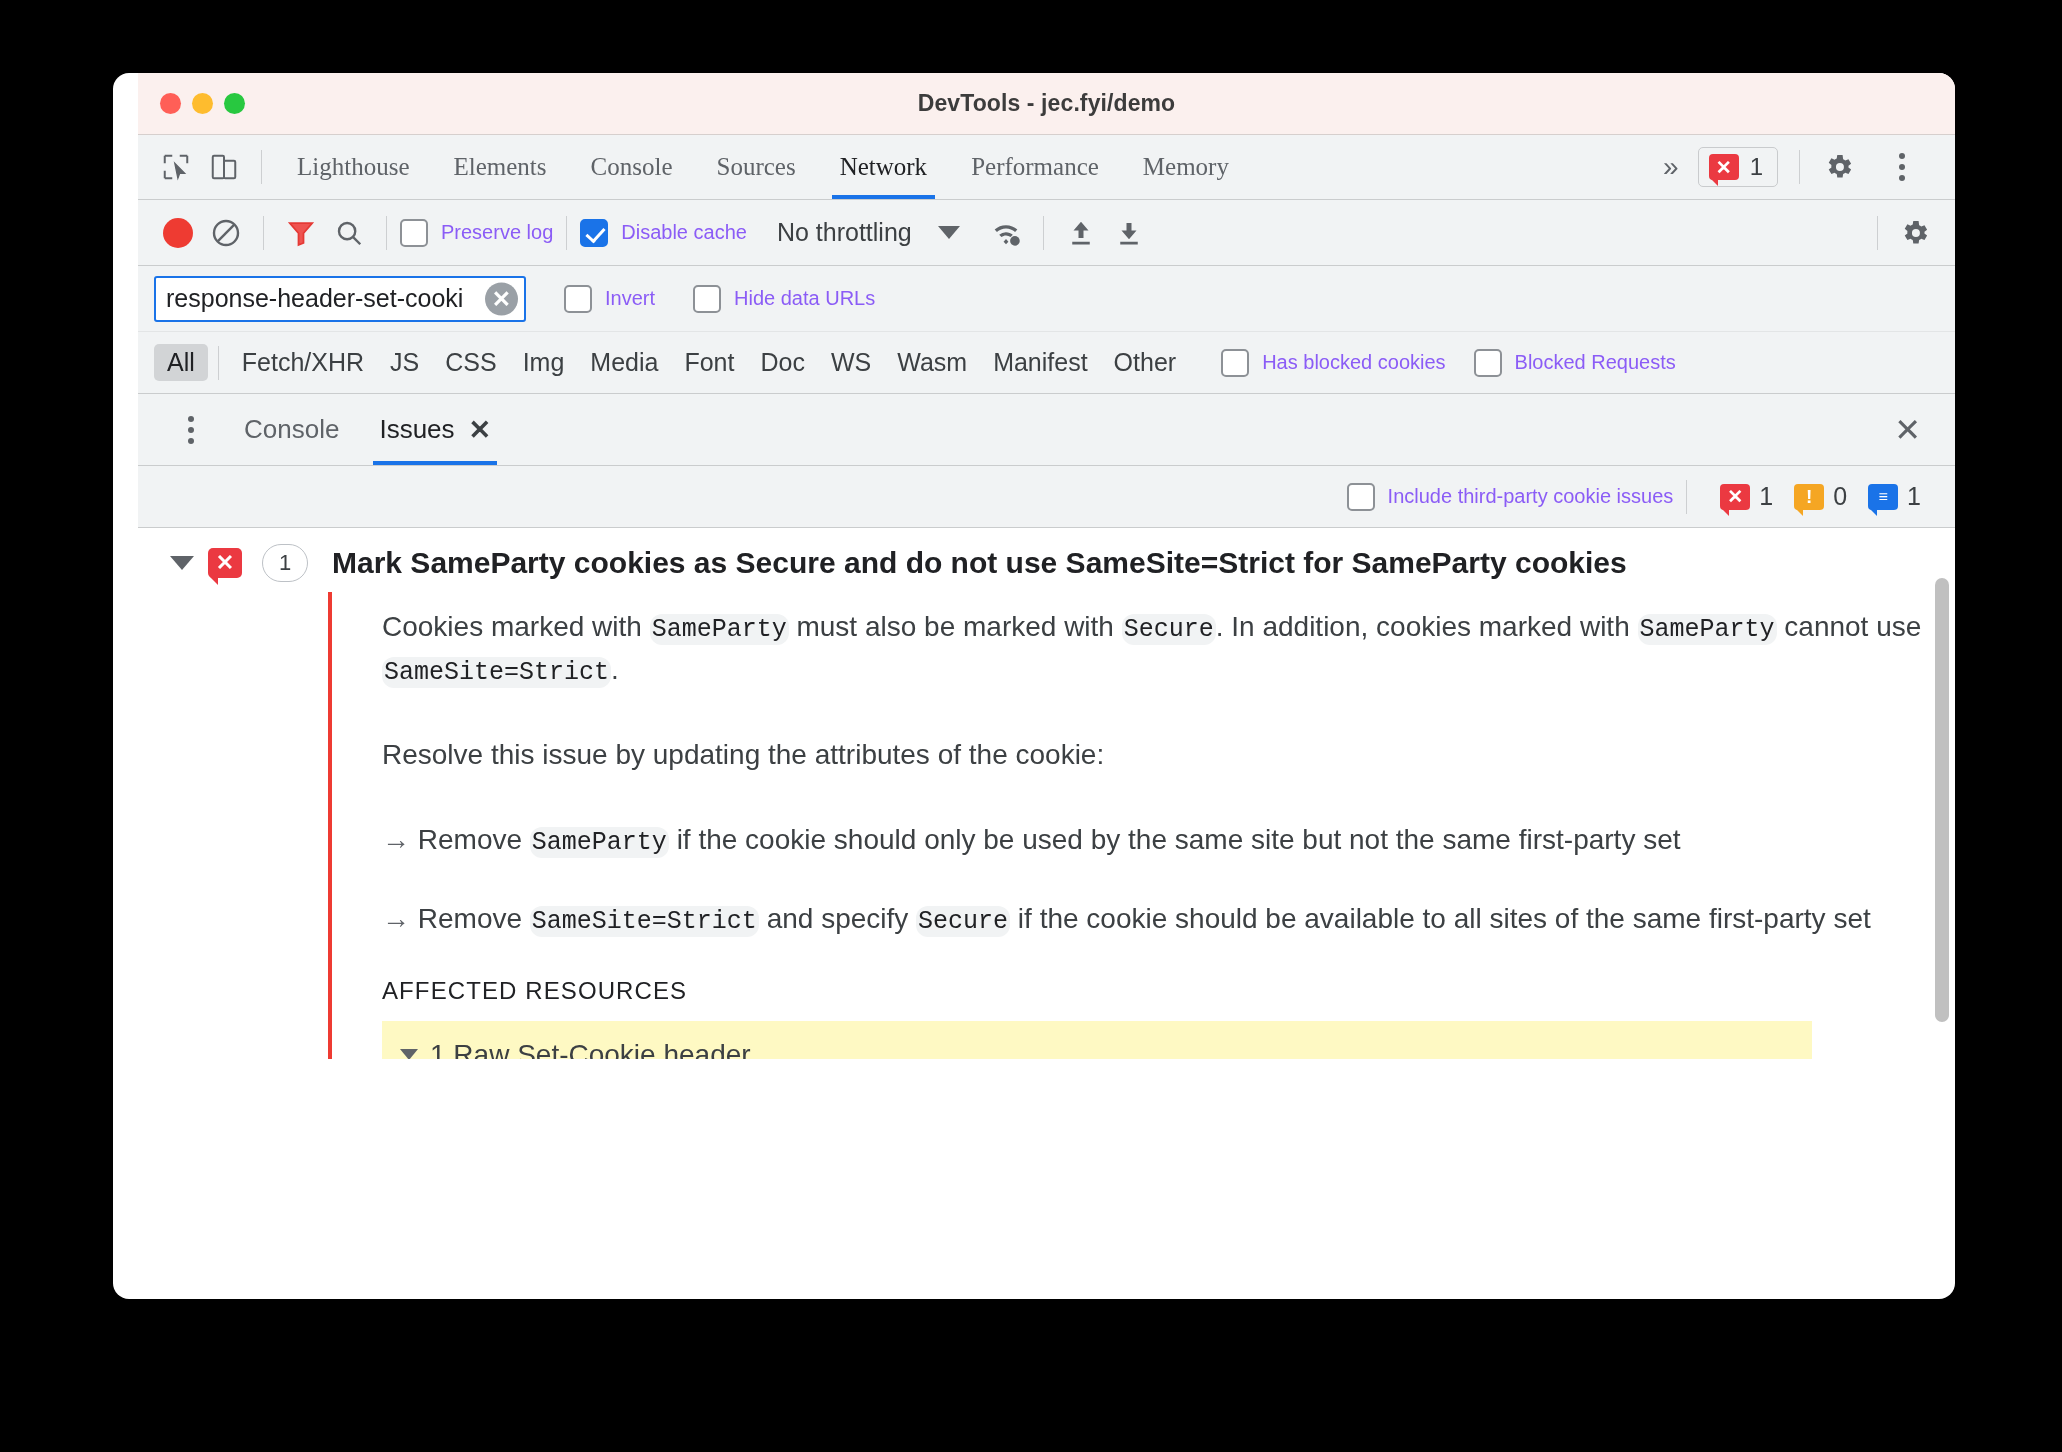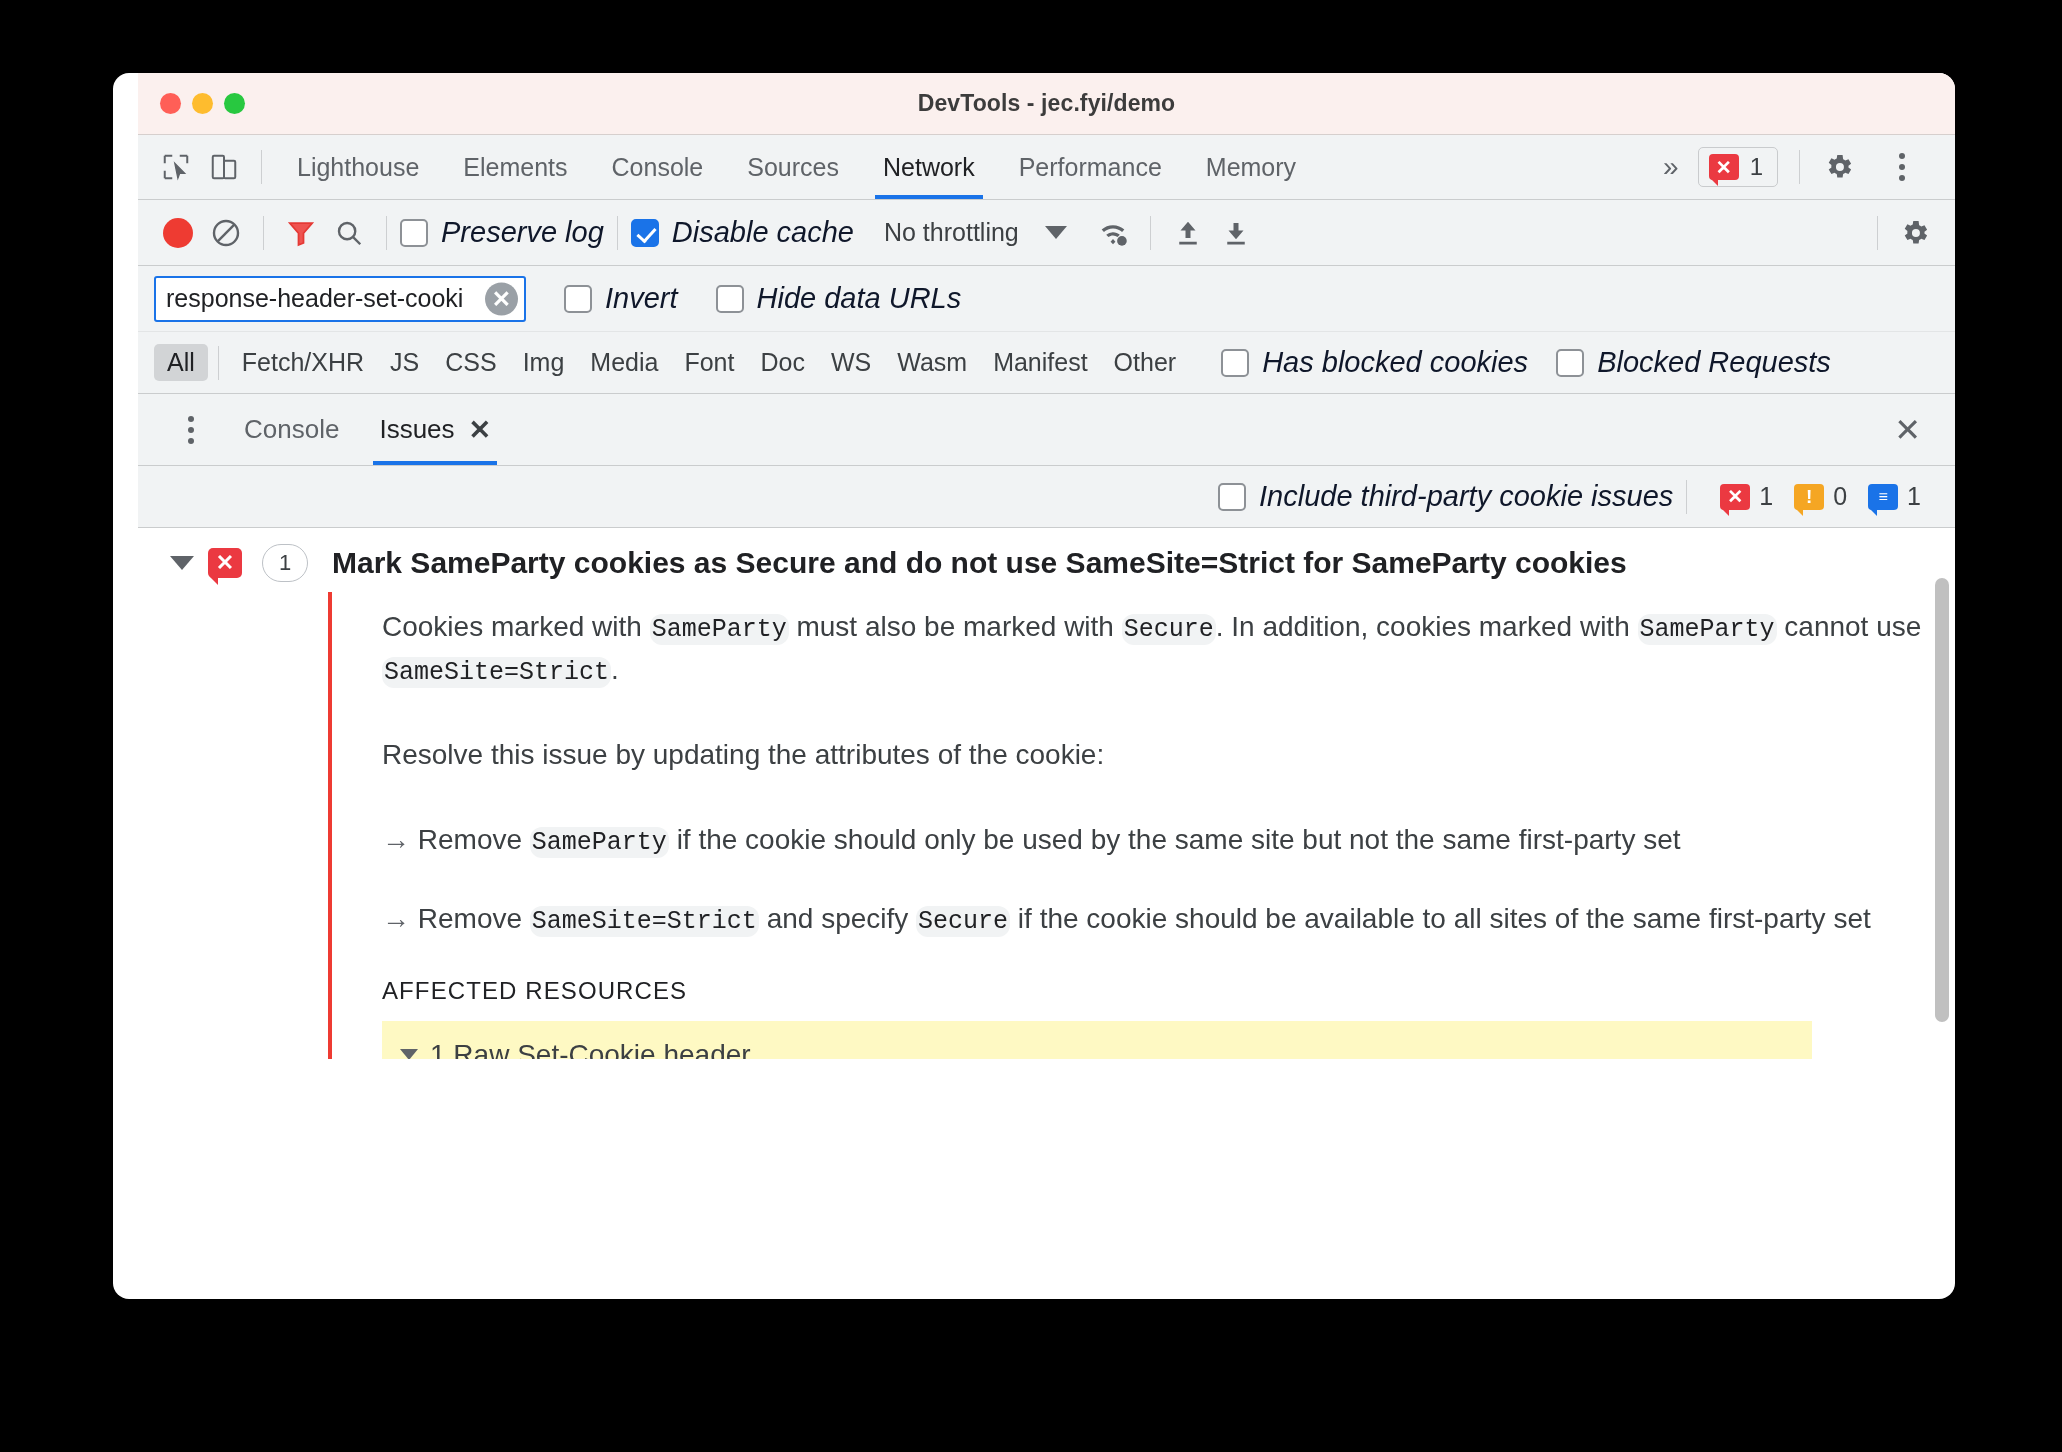--- a/index.html
+++ b/index.html
@@ -51,21 +51,21 @@
     border-bottom: 1px solid #cacccd;
     display: flex; align-items: center;
     padding: 0 14px;
   }
   .icon-btn {
     width: 48px; height: 46px;
     display: flex; align-items: center; justify-content: center;
     color: #5f6368;
   }
   .vsep { width: 1px; height: 34px; background: #cdcfd1; margin: 0 13px; }
-  .tabs { display: flex; align-items: flex-start; height: 100%; }
+  .tabs { display: flex; align-items: flex-start; height: 100%; font-family: Liberation Serif, serif; }
   .tab {
     position: relative;
     padding: 0 22px;
     height: 100%;
     display: flex; align-items: center;
     font-size: 25px; color: #5f6368;
     white-space: nowrap;
   }
   .tab.active { color: #202124; }
   .tab.active::after {
@@ -120,21 +120,21 @@
   .chkbox.checked {
     background: #1a73e8; border-color: #1a73e8;
     position: relative;
   }
   .chkbox.checked::after {
     content: ""; position: absolute;
     left: 8px; top: 3px; width: 8px; height: 15px;
     border: solid #fff; border-width: 0 3.5px 3.5px 0;
     transform: rotate(42deg);
   }
-  .chk-label { font-size: 29px; color: #0f172a; white-space: nowrap; font-style: italic; }
+  .chk-label { font-size: 20px; color: #8b5cf6; white-space: nowrap; }
   .throttle { font-size: 25px; color: #3c4043; margin-left: 30px; white-space: nowrap; }
   .caret-dn {
     width: 0; height: 0; margin-left: 26px;
     border-left: 11px solid transparent; border-right: 11px solid transparent;
     border-top: 13px solid #5f6368;
   }
 
   
   .filterrow {
     height: 66px;

